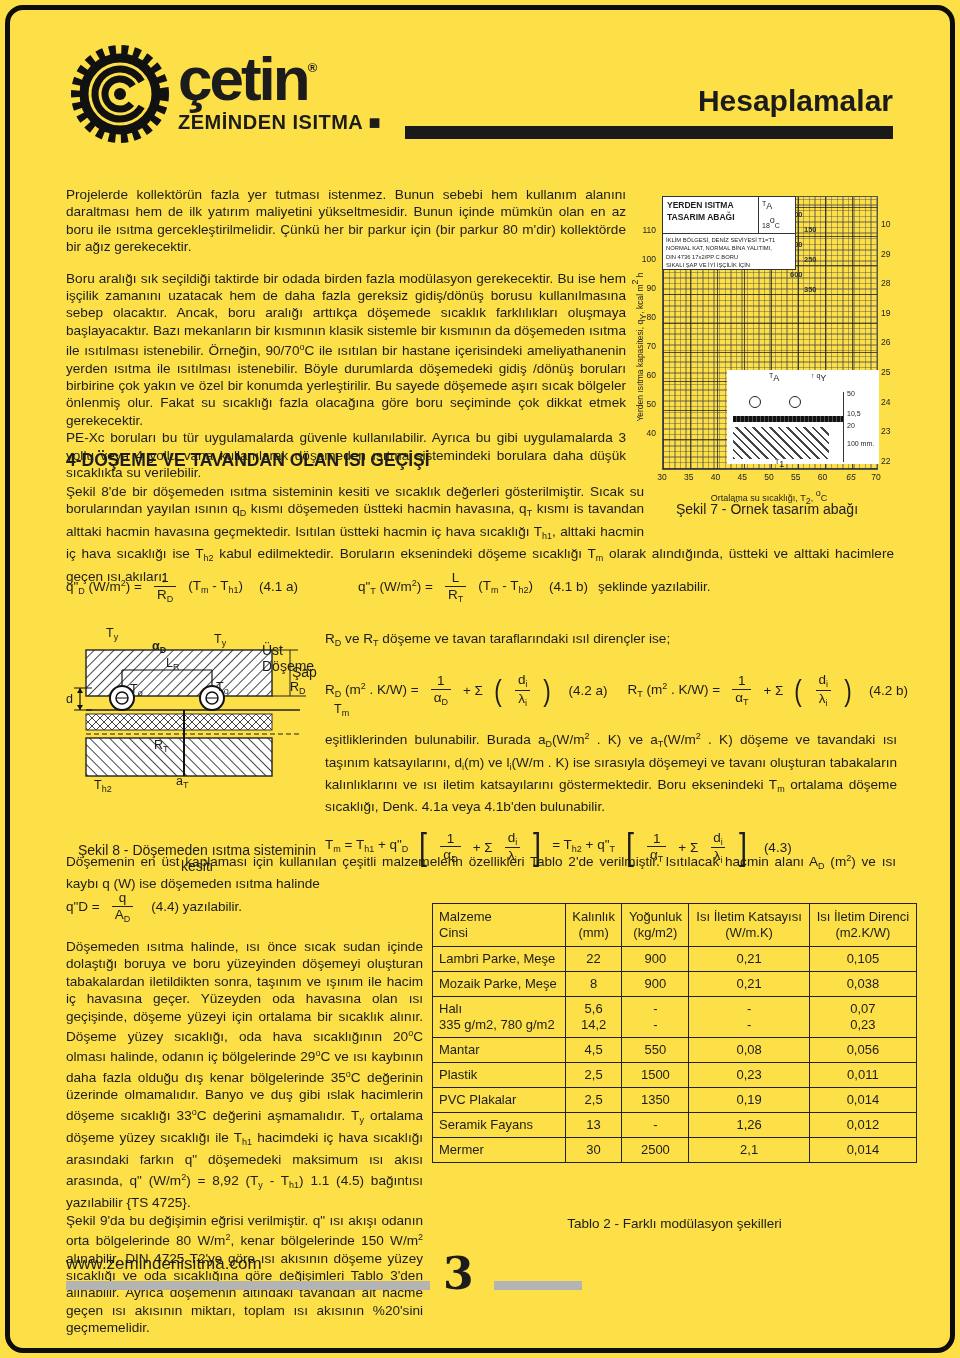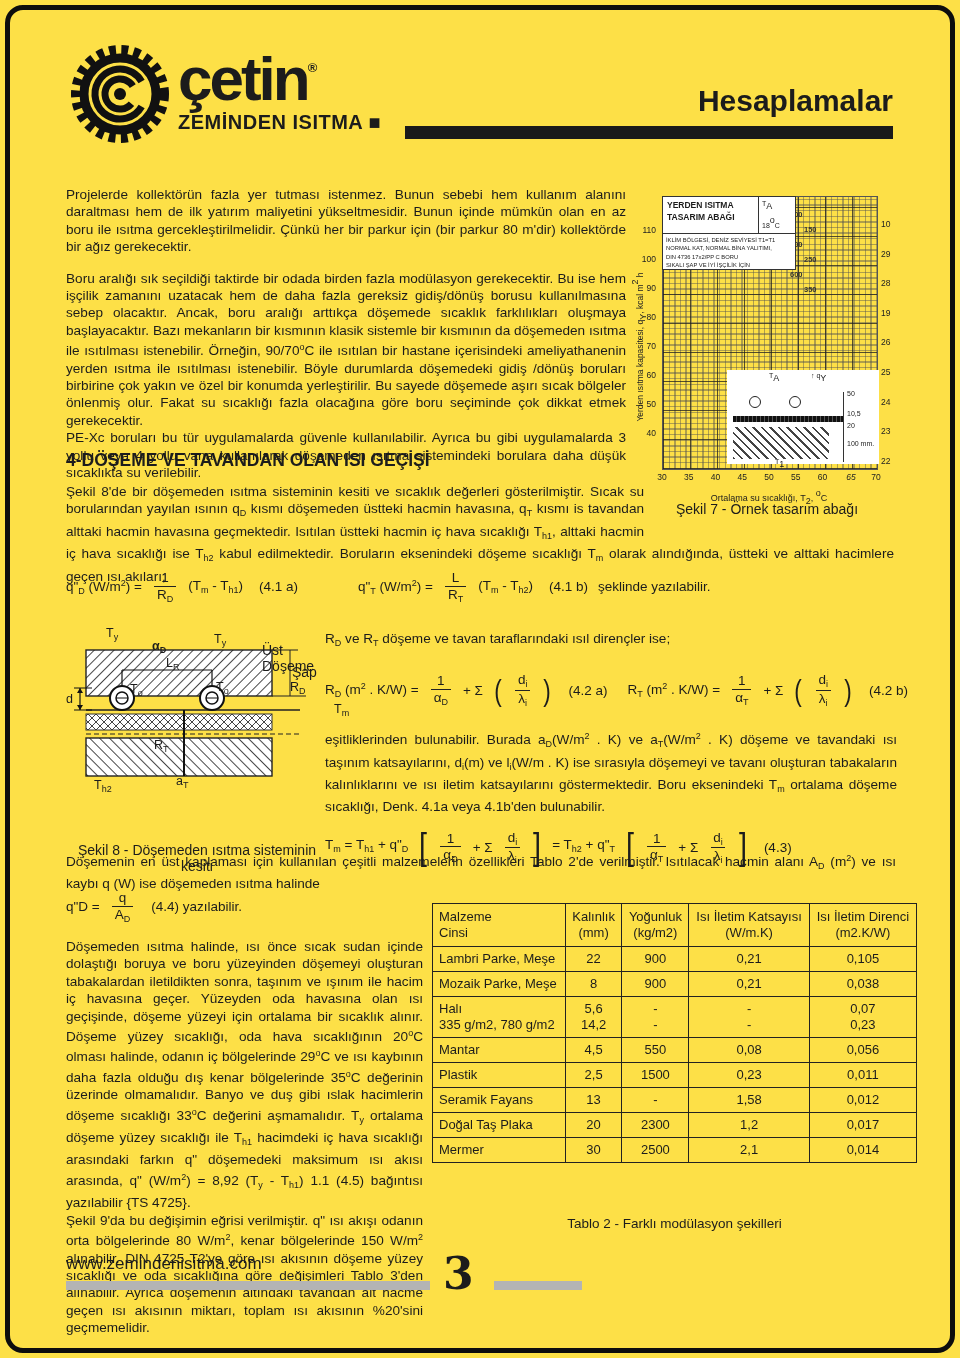--- a/index.html
+++ b/index.html
@@ -376,32 +376,32 @@
           <td>0,056</td>
         </tr>
         <tr>
           <td class="c-left">Plastik</td>
           <td>2,5</td>
           <td>1500</td>
           <td>0,23</td>
           <td>0,011</td>
         </tr>
         <tr>
+          <td class="c-left">PVC Plakalar</td>
+          <td>2,5</td>
+          <td>1350</td>
+          <td>0,19</td>
+          <td>0,014</td>
+        </tr>
+        <tr>
           <td class="c-left">Seramik Fayans</td>
           <td>13</td>
           <td>-</td>
-          <td>1,58</td>
+          <td>1,26</td>
           <td>0,012</td>
-        </tr>
-        <tr>
-          <td class="c-left">Doğal Taş Plaka</td>
-          <td>20</td>
-          <td>2300</td>
-          <td>1,2</td>
-          <td>0,017</td>
         </tr>
         <tr>
           <td class="c-left">Mermer</td>
           <td>30</td>
           <td>2500</td>
           <td>2,1</td>
           <td>0,014</td>
         </tr>
       </tbody>
   </table>

